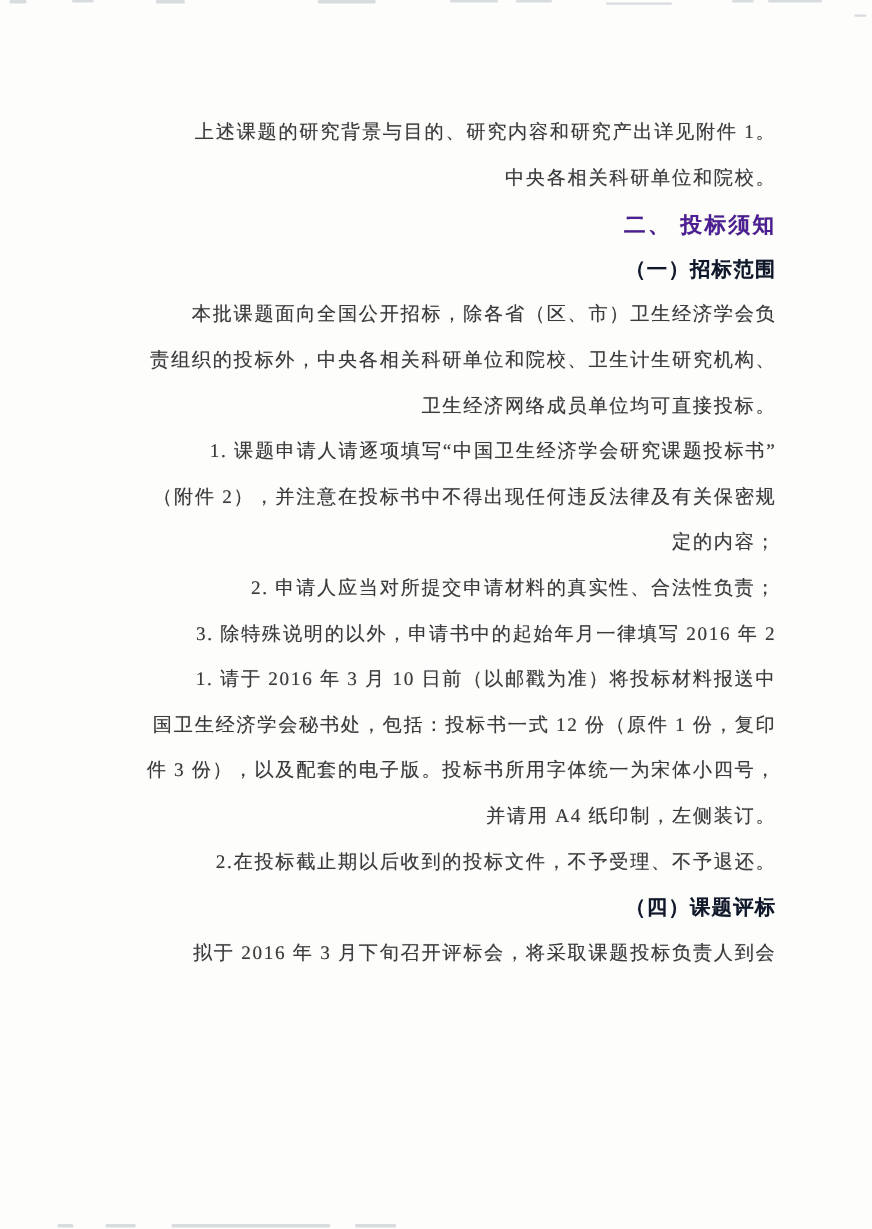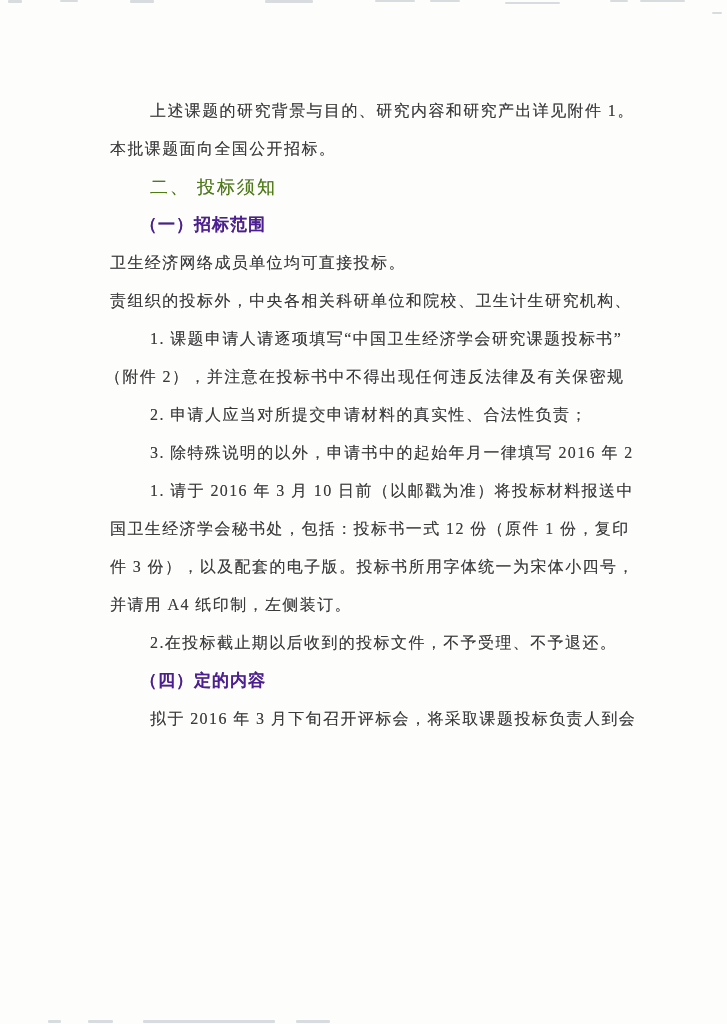--- a/index.html
+++ b/index.html
@@ -20,39 +20,40 @@
     padding: 92px 80px 0 110px;
     box-sizing: border-box;
     color: #3b3b3c;
   }
   .line {
     line-height: 38px;
     font-size: 16px;
     letter-spacing: 1.4px;
     white-space: nowrap;
     text-shadow: 0 0 0.6px rgba(70,70,72,0.55);
+    text-align: right;
   }
   .indent {
     padding-left: 40px;
   }
   .h1 {
     font-family: "Liberation Sans", "DejaVu Sans", sans-serif;
-    font-weight: normal;
+    font-weight: bold;
     font-size: 18px;
     letter-spacing: 2px;
     padding-left: 40px;
-    color: #4d7c0f;
+    color: #4c1d95;
   }
   .h2 {
     font-family: "Liberation Sans", "DejaVu Sans", sans-serif;
     font-weight: bold;
     font-size: 17px;
     letter-spacing: 1px;
     padding-left: 30px;
-    color: #4c1d95;
+    color: #0f172a;
   }
   .hang {
     margin-left: -5px;
     font-family: Liberation Serif, serif;
   }
   .artifact {
     position: absolute;
     background: #d8dcdf;
     border-radius: 1px;
   }
@@ -70,29 +71,31 @@
 <div class="artifact" style="left:610px; top:0; width:18px; height:2px;"></div>
 <div class="artifact" style="left:640px; top:0; width:45px; height:2px;"></div>
 <div class="artifact" style="left:712px; top:12px; width:10px; height:2px;"></div>
 <div class="artifact" style="left:48px;  bottom:1px; width:13px; height:3px;"></div>
 <div class="artifact" style="left:88px;  bottom:1px; width:25px; height:3px;"></div>
 <div class="artifact" style="left:143px; bottom:1px; width:132px; height:3px;"></div>
 <div class="artifact" style="left:296px; bottom:1px; width:34px; height:3px;"></div>
 
 <div class="doc">
   <div class="line indent">上述课题的研究背景与目的、研究内容和研究产出详见附件 1。</div>
-  <div class="line">本批课题面向全国公开招标。</div>
+  <div class="line">中央各相关科研单位和院校。</div>
   <div class="line h1">二、 投标须知</div>
   <div class="line h2">（一）招标范围</div>
+  <div class="line indent">本批课题面向全国公开招标，除各省（区、市）卫生经济学会负</div>
+  <div class="line">责组织的投标外，中央各相关科研单位和院校、卫生计生研究机构、</div>
   <div class="line">卫生经济网络成员单位均可直接投标。</div>
-  <div class="line">责组织的投标外，中央各相关科研单位和院校、卫生计生研究机构、</div>
   <div class="line indent">1. 课题申请人请逐项填写“中国卫生经济学会研究课题投标书”</div>
   <div class="line hang">（附件 2），并注意在投标书中不得出现任何违反法律及有关保密规</div>
+  <div class="line">定的内容；</div>
   <div class="line indent">2. 申请人应当对所提交申请材料的真实性、合法性负责；</div>
   <div class="line indent">3. 除特殊说明的以外，申请书中的起始年月一律填写 2016 年 2</div>
   <div class="line indent">1. 请于 2016 年 3 月 10 日前（以邮戳为准）将投标材料报送中</div>
   <div class="line">国卫生经济学会秘书处，包括：投标书一式 12 份（原件 1 份，复印</div>
   <div class="line">件 3 份），以及配套的电子版。投标书所用字体统一为宋体小四号，</div>
   <div class="line">并请用 A4 纸印制，左侧装订。</div>
   <div class="line indent">2.在投标截止期以后收到的投标文件，不予受理、不予退还。</div>
-  <div class="line h2">（四）定的内容</div>
+  <div class="line h2">（四）课题评标</div>
   <div class="line indent">拟于 2016 年 3 月下旬召开评标会，将采取课题投标负责人到会</div>
 </div>
 
 </body></html>

